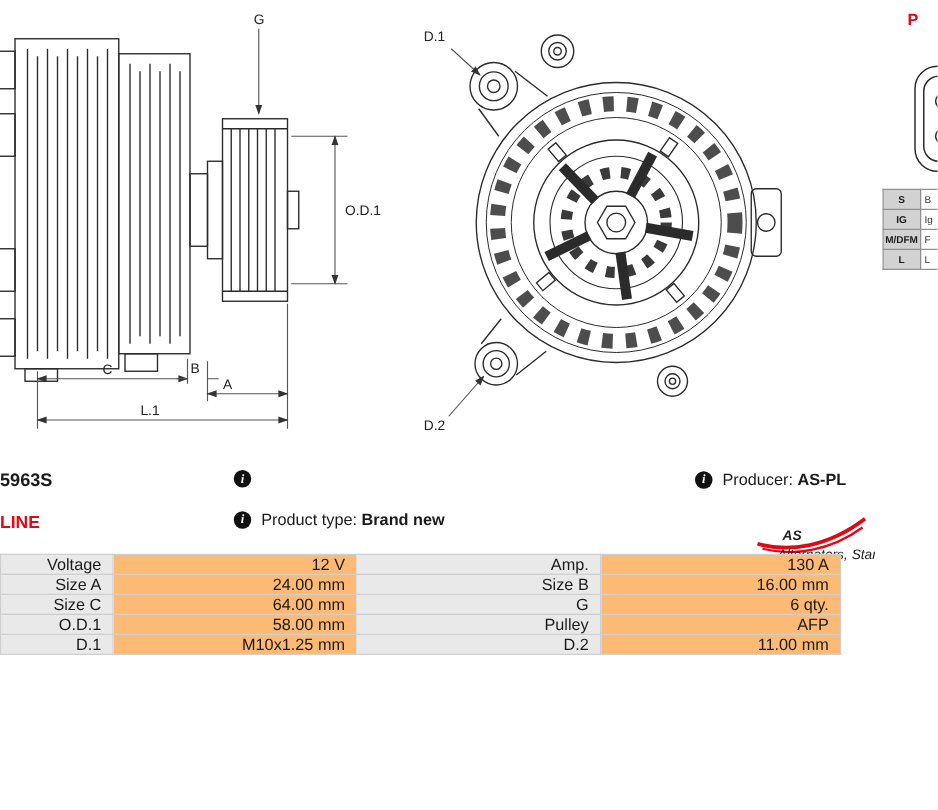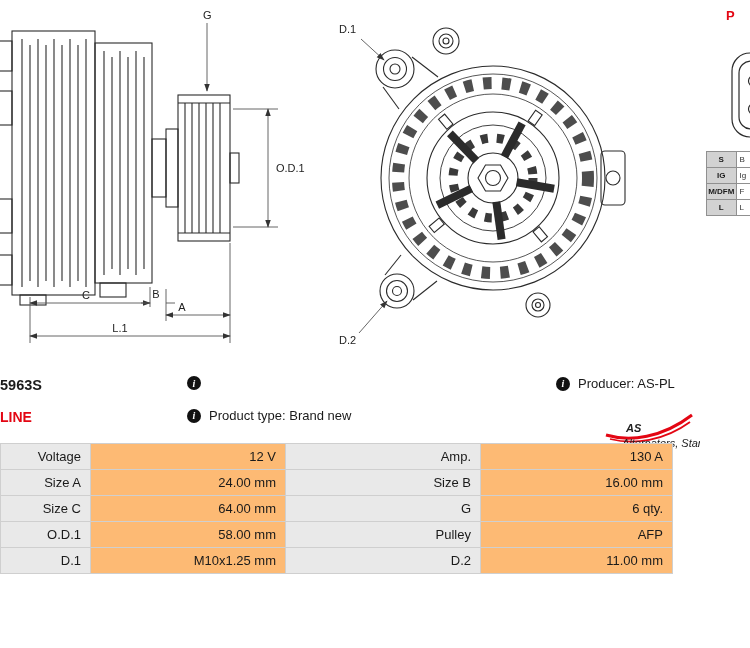--- a/index.html
+++ b/index.html
@@ -20,27 +20,27 @@
   .info-line { display: flex; align-items: center; gap: 8px; font-size: 13px; white-space: nowrap; }
   .info-line-1 { left: 187px; top: 376px; }
   .info-line-2 { left: 187px; top: 408px; }
   .info-line-3 { left: 556px; top: 376px; }
   .info-icon {
     display: inline-flex; width: 14px; height: 14px; border-radius: 50%;
     background: #111; color: #fff; font-size: 10px; font-weight: bold;
     align-items: center; justify-content: center;
     font-family: "Liberation Serif", serif; font-style: italic; flex: 0 0 auto;
   }
-  .bold { font-weight: normal; }
+  .bold { font-weight: bold; }
   .as-logo { left: 600px; top: 408px; }
 
   
   .spec-table { position: absolute; left: 0; top: 443px; border-collapse: collapse; table-layout: fixed; }
   .spec-table td {
-    height: 26px; font-size: 13px; border: 1px solid #cfcfcf;
+    height: 16px; font-size: 13px; border: 1px solid #cfcfcf;
     padding: 0 9px 0 4px; text-align: right; white-space: nowrap; overflow: hidden;
   }
   .spec-table td.lbl { background: #e9e9e9; }
   .spec-table td.val { background: #fdba74; }
 
   
   .plug-panel { left: 704px; top: 8px; width: 60px; }
   .plug-title { margin-left: 22px; color: #e30613; font-weight: bold; font-size: 13px; }
   .plug-connector { margin-top: 26px; margin-left: 26px; display: block; }
   .pin-table { margin-top: 10px; margin-left: 2px; border-collapse: collapse; }

